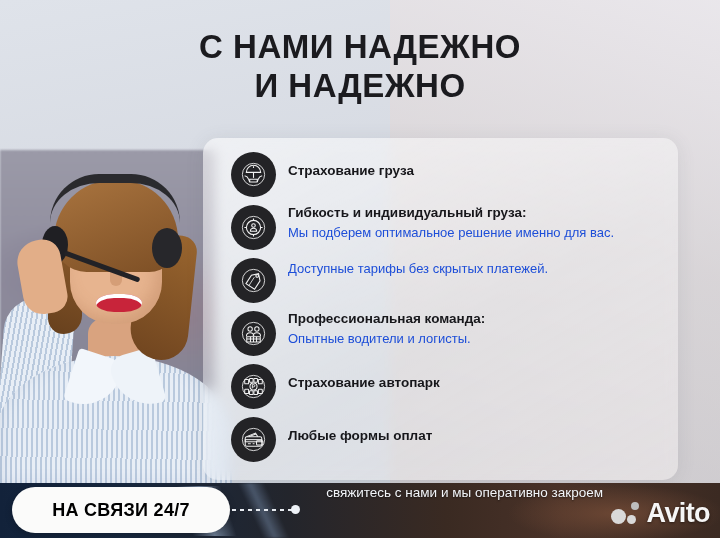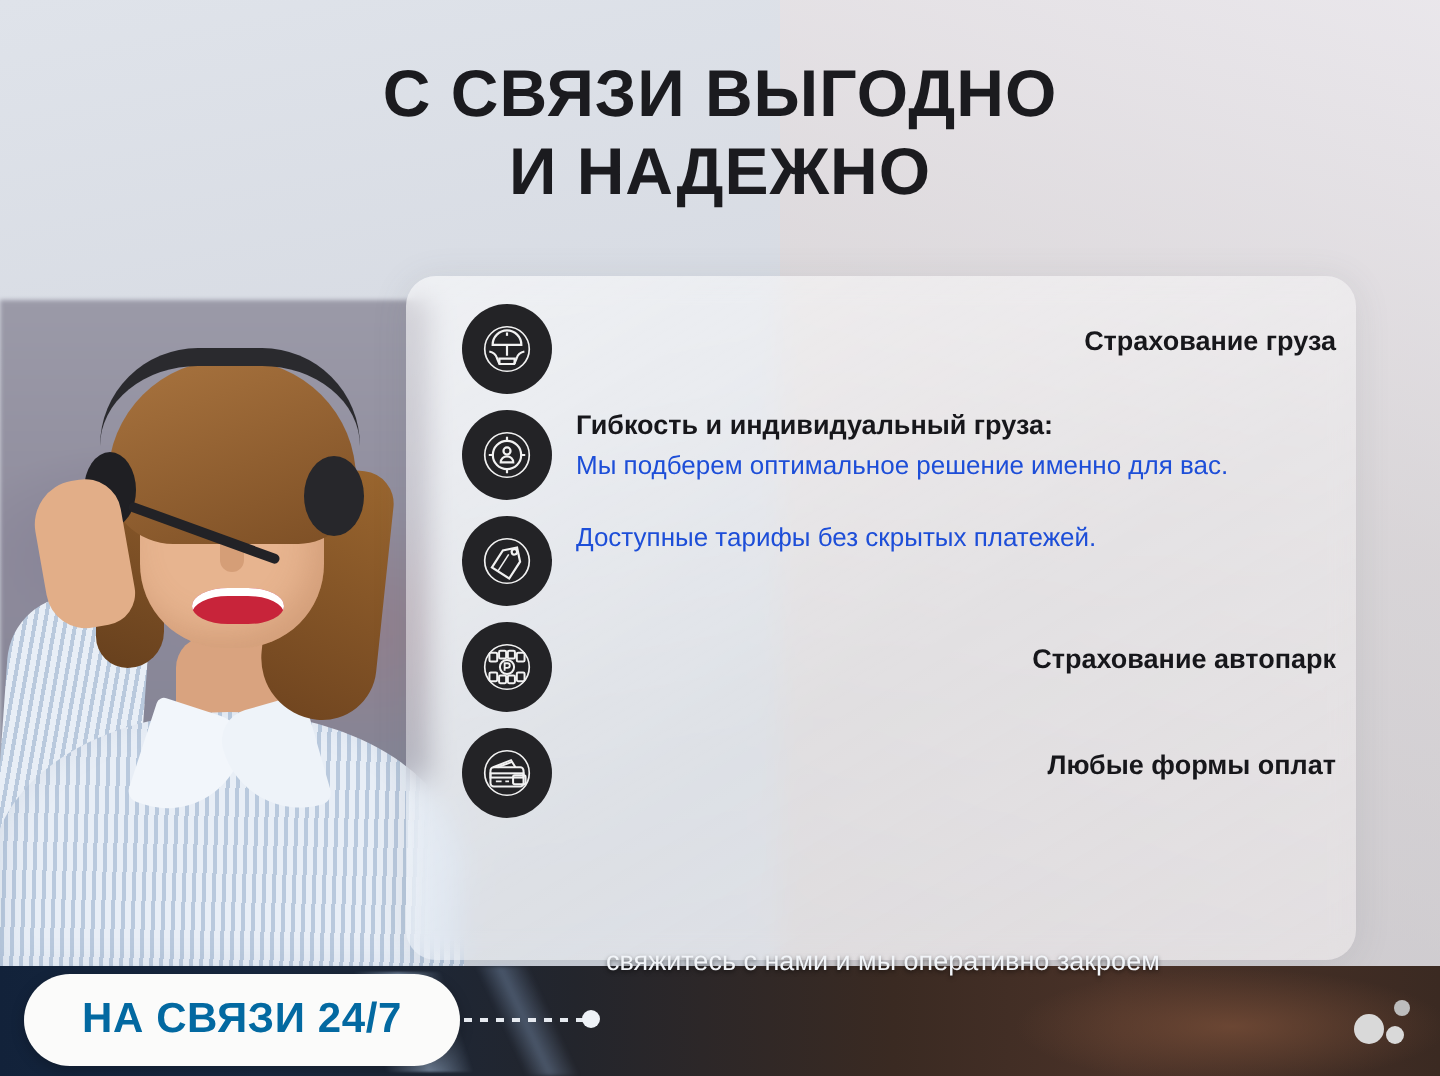--- a/index.html
+++ b/index.html
@@ -88,31 +88,31 @@
 
   
   .features{position:absolute;left:231px;top:152px;width:440px;}
   .frow{position:relative;height:53px;}
   .ficon{position:absolute;left:0;top:0;width:45px;height:45px;border-radius:50%;
     background:#232326;display:flex;align-items:center;justify-content:center;}
   .ficon svg{display:block;}
   .ftext{position:absolute;left:57px;top:0px;width:380px;}
   .ftitle{font-size:13.5px;font-weight:bold;color:#17171b;line-height:1.25;white-space:nowrap;}
   .fsub{font-size:13px;color:#1d4ed8;line-height:1.3;white-space:nowrap;margin-top:3px;}
-  .frow.single .ftext{top:11px;text-align:right;}
+  .frow.single .ftext{top:11px;}
 
   
   .pill{position:absolute;left:12px;top:487px;width:218px;height:46px;background:#fbfbfa;
     border-radius:24px;display:flex;align-items:center;justify-content:center;
     box-shadow:0 2px 7px rgba(0,0,0,.22);}
-  .pill span{font-size:21px;font-weight:bold;color:#0369a1;letter-spacing:.3px;}
+  .pill span{font-size:18px;font-weight:bold;color:#000000;letter-spacing:.3px;}
   .connector{position:absolute;left:232px;top:509px;width:62px;height:2px;
     background:repeating-linear-gradient(90deg,#e6eaf0 0 4px,transparent 4px 8px);}
   .conn-dot{position:absolute;left:291px;top:505px;width:9px;height:9px;border-radius:50%;background:#eef2f7;}
-  .cta{position:absolute;left:303px;top:472px;width:300px;}
+  .cta{position:absolute;left:303px;top:484px;width:300px;text-align:right;}
   .cta div{font-size:13.5px;color:#f2f5f9;line-height:1.35;white-space:nowrap;
     text-shadow:0 1px 2px rgba(0,0,0,.55);}
 
   
   .avito{position:absolute;right:10px;top:500px;display:flex;align-items:center;gap:3px;}
   .av-dots{position:relative;width:33px;height:24px;}
   .av-dots i{position:absolute;display:block;border-radius:50%;background:#d9d9d9;}
   .av-d1{left:0;top:7px;width:15px;height:15px;}
   .av-d2{left:16px;top:13px;width:9px;height:9px;}
   .av-d3{left:20px;top:0px;width:8px;height:8px;background:#bdbdbd!important;}
@@ -145,21 +145,21 @@
     <div class="mouth"></div>
     <div class="hair-top"></div>
     <div class="headband"></div>
     <div class="earcup"></div>
     <div class="earcup2"></div>
     <div class="boom"></div>
     <div class="hand"></div>
   </div>
 
   <div class="headline">
-    <div>С СВЯЗИ ВЫГОДНО</div>
+    <div>С НАМИ НАДЕЖНО</div>
     <div>И НАДЕЖНО</div>
   </div>
 
   <div class="panel"></div>
 
   <div class="features">
 
     <div class="frow single">
       <div class="ficon">
         <svg width="27" height="27" viewBox="0 0 32 32" fill="none" stroke="#f2f2f2" stroke-width="1.3">
@@ -199,20 +199,37 @@
           <path d="M6.5 17.8l8.4-8.4h8.6v8.6l-8.4 8.4z" transform="rotate(-12 16 16)"></path>
           <circle cx="21.4" cy="11.6" r="1.6" transform="rotate(-12 16 16)"></circle>
           <path d="M9.6 20.6l8.2-8.2" transform="rotate(-12 16 16)" stroke-width=".9"></path>
         </svg>
       </div>
       <div class="ftext">
         <div class="fsub">Доступные тарифы без скрытых платежей.</div>
       </div>
     </div>
 
+    <div class="frow">
+      <div class="ficon">
+        <svg width="27" height="27" viewBox="0 0 32 32" fill="none" stroke="#f2f2f2" stroke-width="1.2">
+          <circle cx="16" cy="16" r="13.2" stroke-width="1"></circle>
+          <circle cx="12" cy="10.6" r="2.6"></circle>
+            <circle cx="20" cy="10.6" r="2.6"></circle>
+          <path d="M7.6 19.4c0-2.6 2-4.4 4.4-4.4s4.4 1.8 4.4 4.4"></path>
+          <path d="M15.6 19.4c0-2.6 2-4.4 4.4-4.4s4.4 1.8 4.4 4.4"></path>
+          <path d="M8 19.8h16v6.2H8z"></path>
+          <path d="M8 22.4h16M12.4 19.8V26M16 19.8V26M19.6 19.8V26"></path>
+        </svg>
+      </div>
+      <div class="ftext">
+        <div class="ftitle">Профессиональная команда:</div>
+        <div class="fsub">Опытные водители и логисты.</div>
+      </div>
+    </div>
 
     <div class="frow single">
       <div class="ficon">
         <svg width="27" height="27" viewBox="0 0 32 32" fill="none" stroke="#f2f2f2" stroke-width="1.2">
           <circle cx="16" cy="16" r="13.2" stroke-width="1"></circle>
           <circle cx="16" cy="16" r="4.2"></circle>
           <path d="M14.6 18.2v-4.4h1.7a1.35 1.35 0 010 2.7h-1.7" stroke-width="1.1"></path>
           <rect x="5.6" y="7.6" width="4.6" height="5.2" rx=".8"></rect>
           <rect x="11.3" y="6.4" width="4.2" height="4.6" rx=".8"></rect>
           <rect x="16.5" y="6.4" width="4.2" height="4.6" rx=".8"></rect>
@@ -261,15 +278,16 @@
   <div class="cta">
     <div>свяжитесь с нами и мы оперативно закроем</div>
   </div>
 
   <div class="avito">
     <span class="av-dots">
       <i class="av-d1"></i>
         <i class="av-d2"></i>
         <i class="av-d3"></i>
     </span>
+    <span class="av-word">Avito</span>
   </div>
 
 </div>
 
 </body></html>

